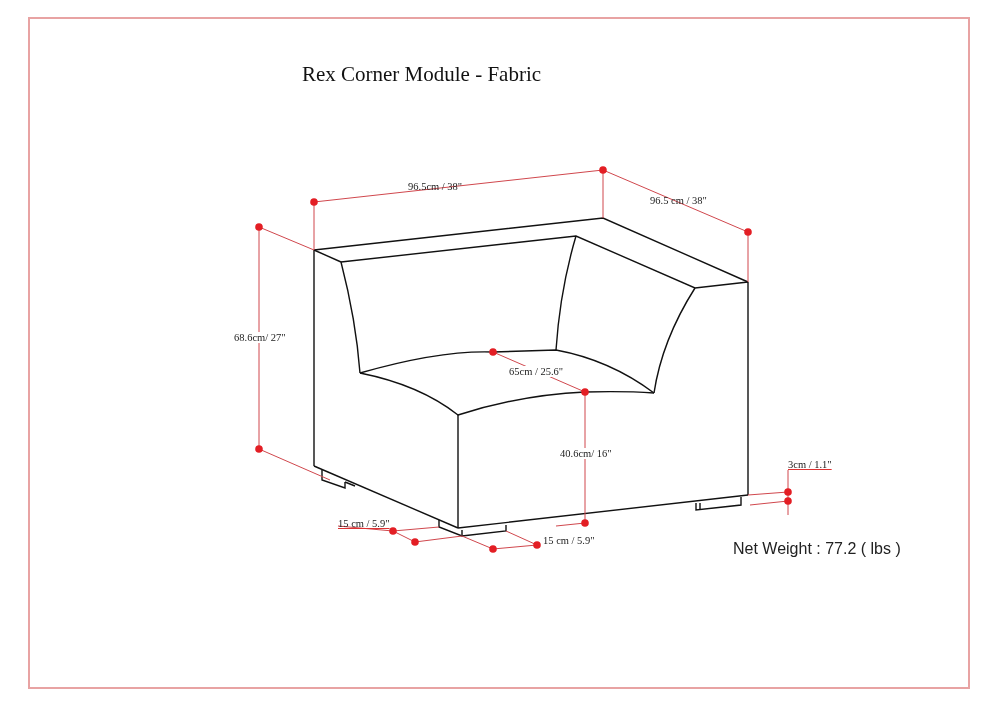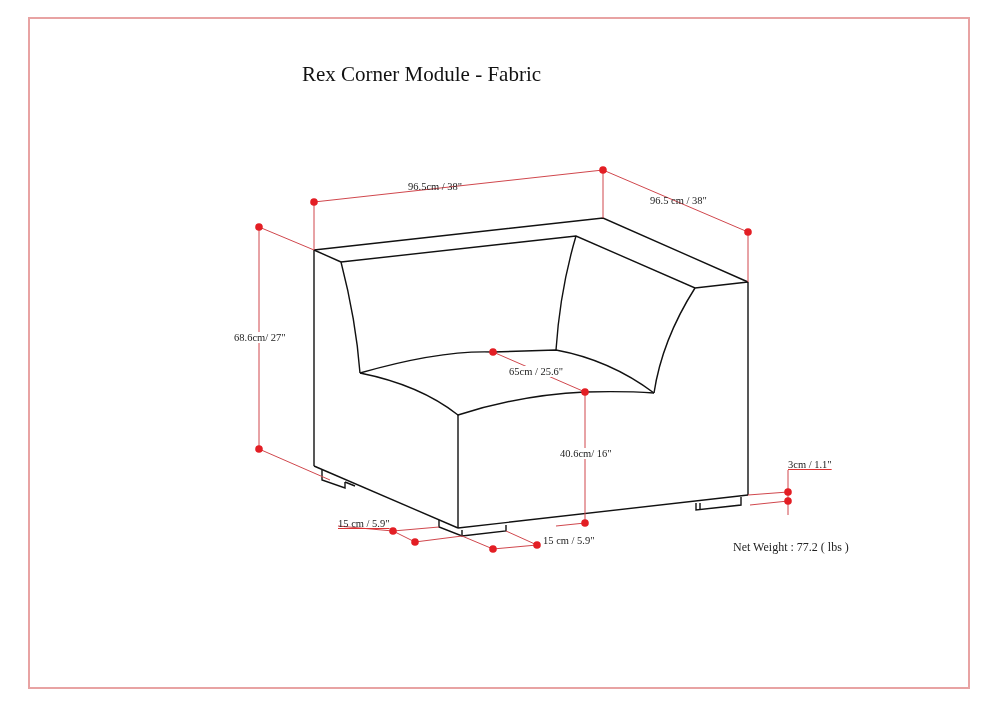--- a/index.html
+++ b/index.html
@@ -1,21 +1,21 @@
 <!DOCTYPE html>
 <html><head>
   <meta charset="utf-8">
   <style>
     html, body { margin: 0; padding: 0; background: #ffffff; }
     body { width: 1000px; height: 707px; position: relative; overflow: hidden; font-family: "Liberation Serif", serif; }
     .frame { position: absolute; left: 28px; top: 17px; width: 942px; height: 672px; border: 2px solid #e8a3a3; box-sizing: border-box; }
     .title { position: absolute; left: 0; width: 843px; top: 62px; text-align: center; font-size: 21px; color: #111; font-family: "Liberation Serif", serif; }
     svg.drawing { position: absolute; left: 0; top: 0; }
     .dim-label { position: absolute; font-size: 10.5px; color: #222; font-family: "Liberation Serif", serif; white-space: nowrap; }
-    .net-weight { position: absolute; left: 733px; top: 540px; font-size: 12px; color: #222; font-family: Liberation Serif, serif; white-space: nowrap; }
+    .net-weight { position: absolute; left: 733px; top: 540px; font-size: 16px; color: #222; font-family: Liberation Sans, sans-serif; white-space: nowrap; }
     .underline { text-decoration: underline; text-decoration-color: #d33; }
   </style>
 </head>
 <body>
 
 <div class="frame"></div>
 
 <div class="title">Rex Corner Module - Fabric</div>
 
 <svg class="drawing" width="1000" height="707" viewBox="0 0 1000 707">

